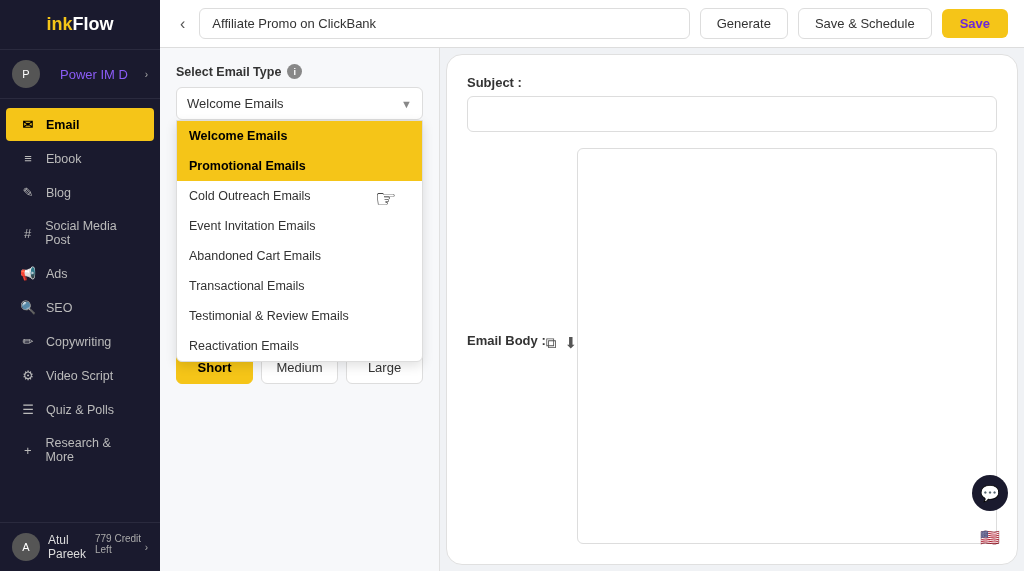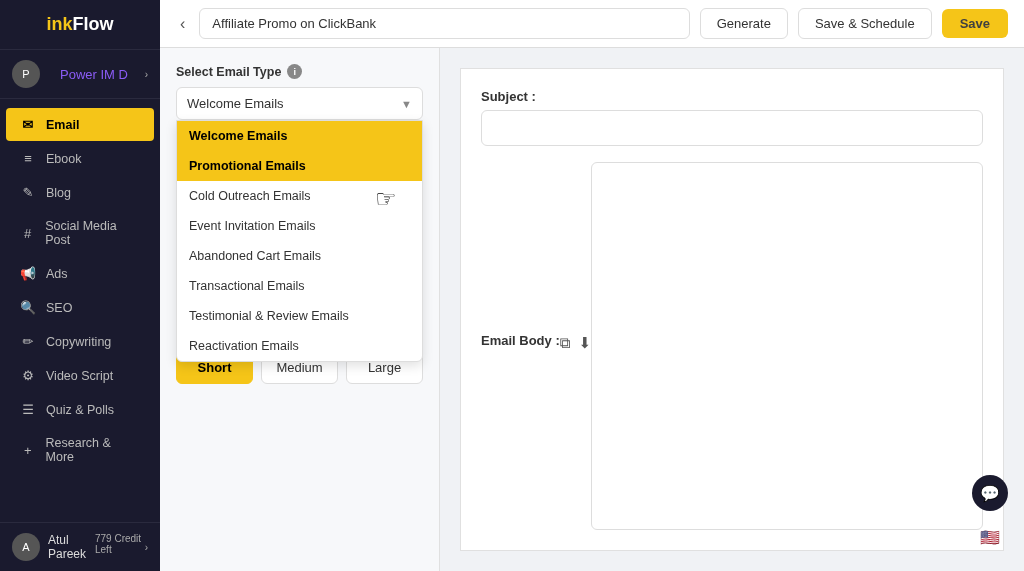--- a/index.html
+++ b/index.html
@@ -23,21 +23,21 @@
 
     
     .main { flex: 1; display: flex; flex-direction: column; background: #f0f2f5; }
 
     
     .topbar { background: #fff; padding: 8px 16px; display: flex; align-items: center; gap: 10px; border-bottom: 1px solid #ddd; }
     .collapse-btn { background: none; border: none; cursor: pointer; color: #555; font-size: 16px; padding: 4px; }
     .topbar-input { flex: 1; border: 1px solid #ddd; border-radius: 6px; padding: 7px 12px; font-size: 13px; color: #333; }
     .btn-generate { background: #fff; border: 1px solid #ddd; border-radius: 6px; padding: 7px 16px; cursor: pointer; font-size: 13px; color: #333; }
     .btn-schedule { background: #fff; border: 1px solid #ddd; border-radius: 6px; padding: 7px 16px; cursor: pointer; font-size: 13px; color: #333; }
-    .btn-save { background: #f5c518; border: none; border-radius: 6px; padding: 7px 18px; cursor: pointer; font-size: 13px; font-weight: 600; color: #404040; }
+    .btn-save { background: #f5c518; border: none; border-radius: 6px; padding: 7px 18px; cursor: pointer; font-size: 13px; font-weight: 600; color: #6d28d9; }
 
     
     .content { display: flex; flex: 1; gap: 0; padding: 0; overflow: hidden; }
 
     
     .left-panel { width: 280px; min-width: 280px; background: #f7f8fa; padding: 16px; overflow-y: auto; border-right: 1px solid #e0e0e0; position: relative; }
     .section-label { font-size: 12.5px; font-weight: 600; color: #333; margin-bottom: 8px; display: flex; align-items: center; gap: 6px; }
     .info-icon { width: 15px; height: 15px; border-radius: 50%; background: #888; color: #fff; font-size: 9px; display: inline-flex; align-items: center; justify-content: center; cursor: pointer; }
 
     
@@ -65,21 +65,21 @@
     .personalization-section { margin-top: 16px; }
     .personalization-dropdown { width: 100%; background: #fff; border: 1px solid #ddd; border-radius: 6px; padding: 8px 10px; font-size: 13px; color: #333; display: flex; justify-content: space-between; align-items: center; cursor: pointer; }
 
     
     .length-section { margin-top: 16px; }
     .length-buttons { display: flex; gap: 8px; margin-top: 8px; }
     .length-btn { flex: 1; padding: 8px 0; border: 1px solid #ddd; border-radius: 6px; font-size: 13px; cursor: pointer; text-align: center; background: #fff; color: #333; }
     .length-btn.active { background: #f5c518; border-color: #f5c518; font-weight: 600; color: #000; }
 
     
-    .right-panel { flex: 1; background: #fff; padding: 20px; display: flex; flex-direction: column; gap: 16px; margin: 20px; border-radius: 0; border: 1px solid #e0e0e0; }
+    .right-panel { flex: 1; background: #fff; padding: 20px; display: flex; flex-direction: column; gap: 16px; margin: 6px; border-radius: 16px; border: 1px solid #e0e0e0; }
     .field-label { font-size: 13px; font-weight: 600; color: #333; margin-bottom: 6px; }
     .subject-input { width: 100%; border: 1px solid #ddd; border-radius: 6px; padding: 8px 10px; font-size: 13px; color: #333; resize: none; height: 36px; }
     .body-header { display: flex; justify-content: space-between; align-items: center; margin-bottom: 6px; }
     .body-actions { display: flex; gap: 8px; }
     .body-action-btn { background: none; border: none; cursor: pointer; color: #555; font-size: 15px; }
     .email-body-area { flex: 1; border: 1px solid #ddd; border-radius: 6px; padding: 10px; font-size: 13px; color: #333; resize: none; min-height: 300px; }
 
     
     .cursor-hand { position: absolute; left: 360px; top: 170px; font-size: 22px; pointer-events: none; z-index: 200; }
 

